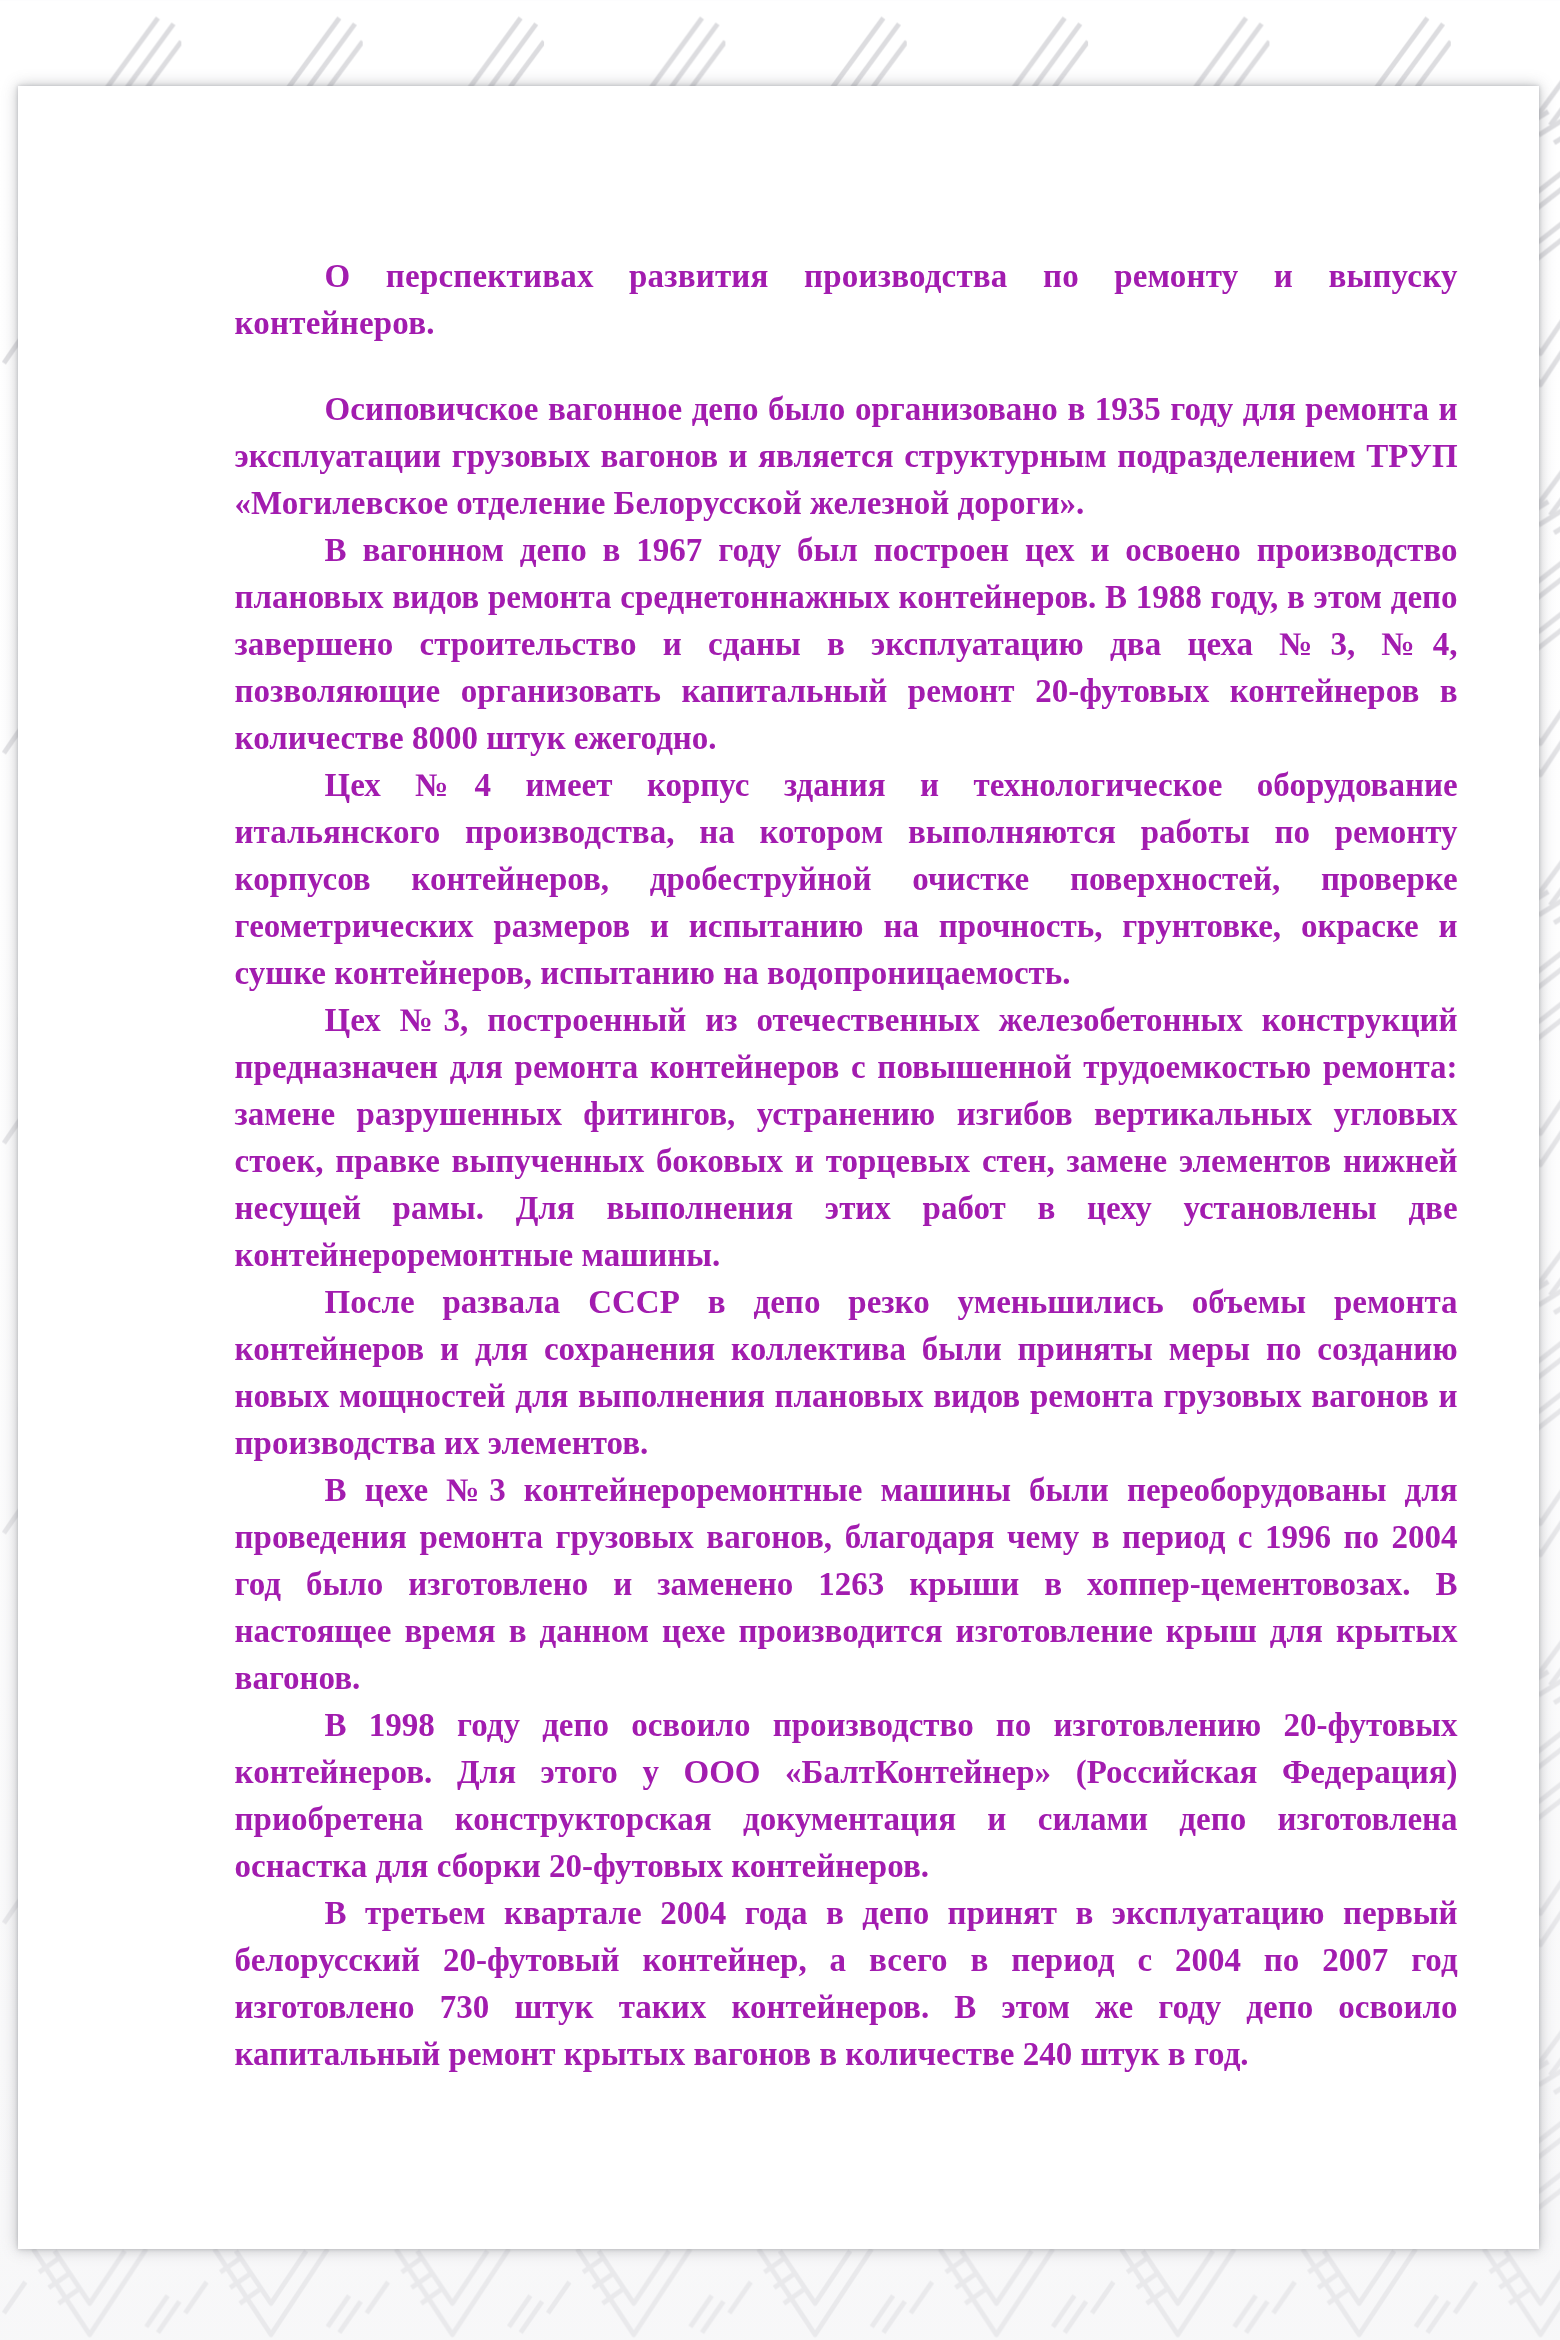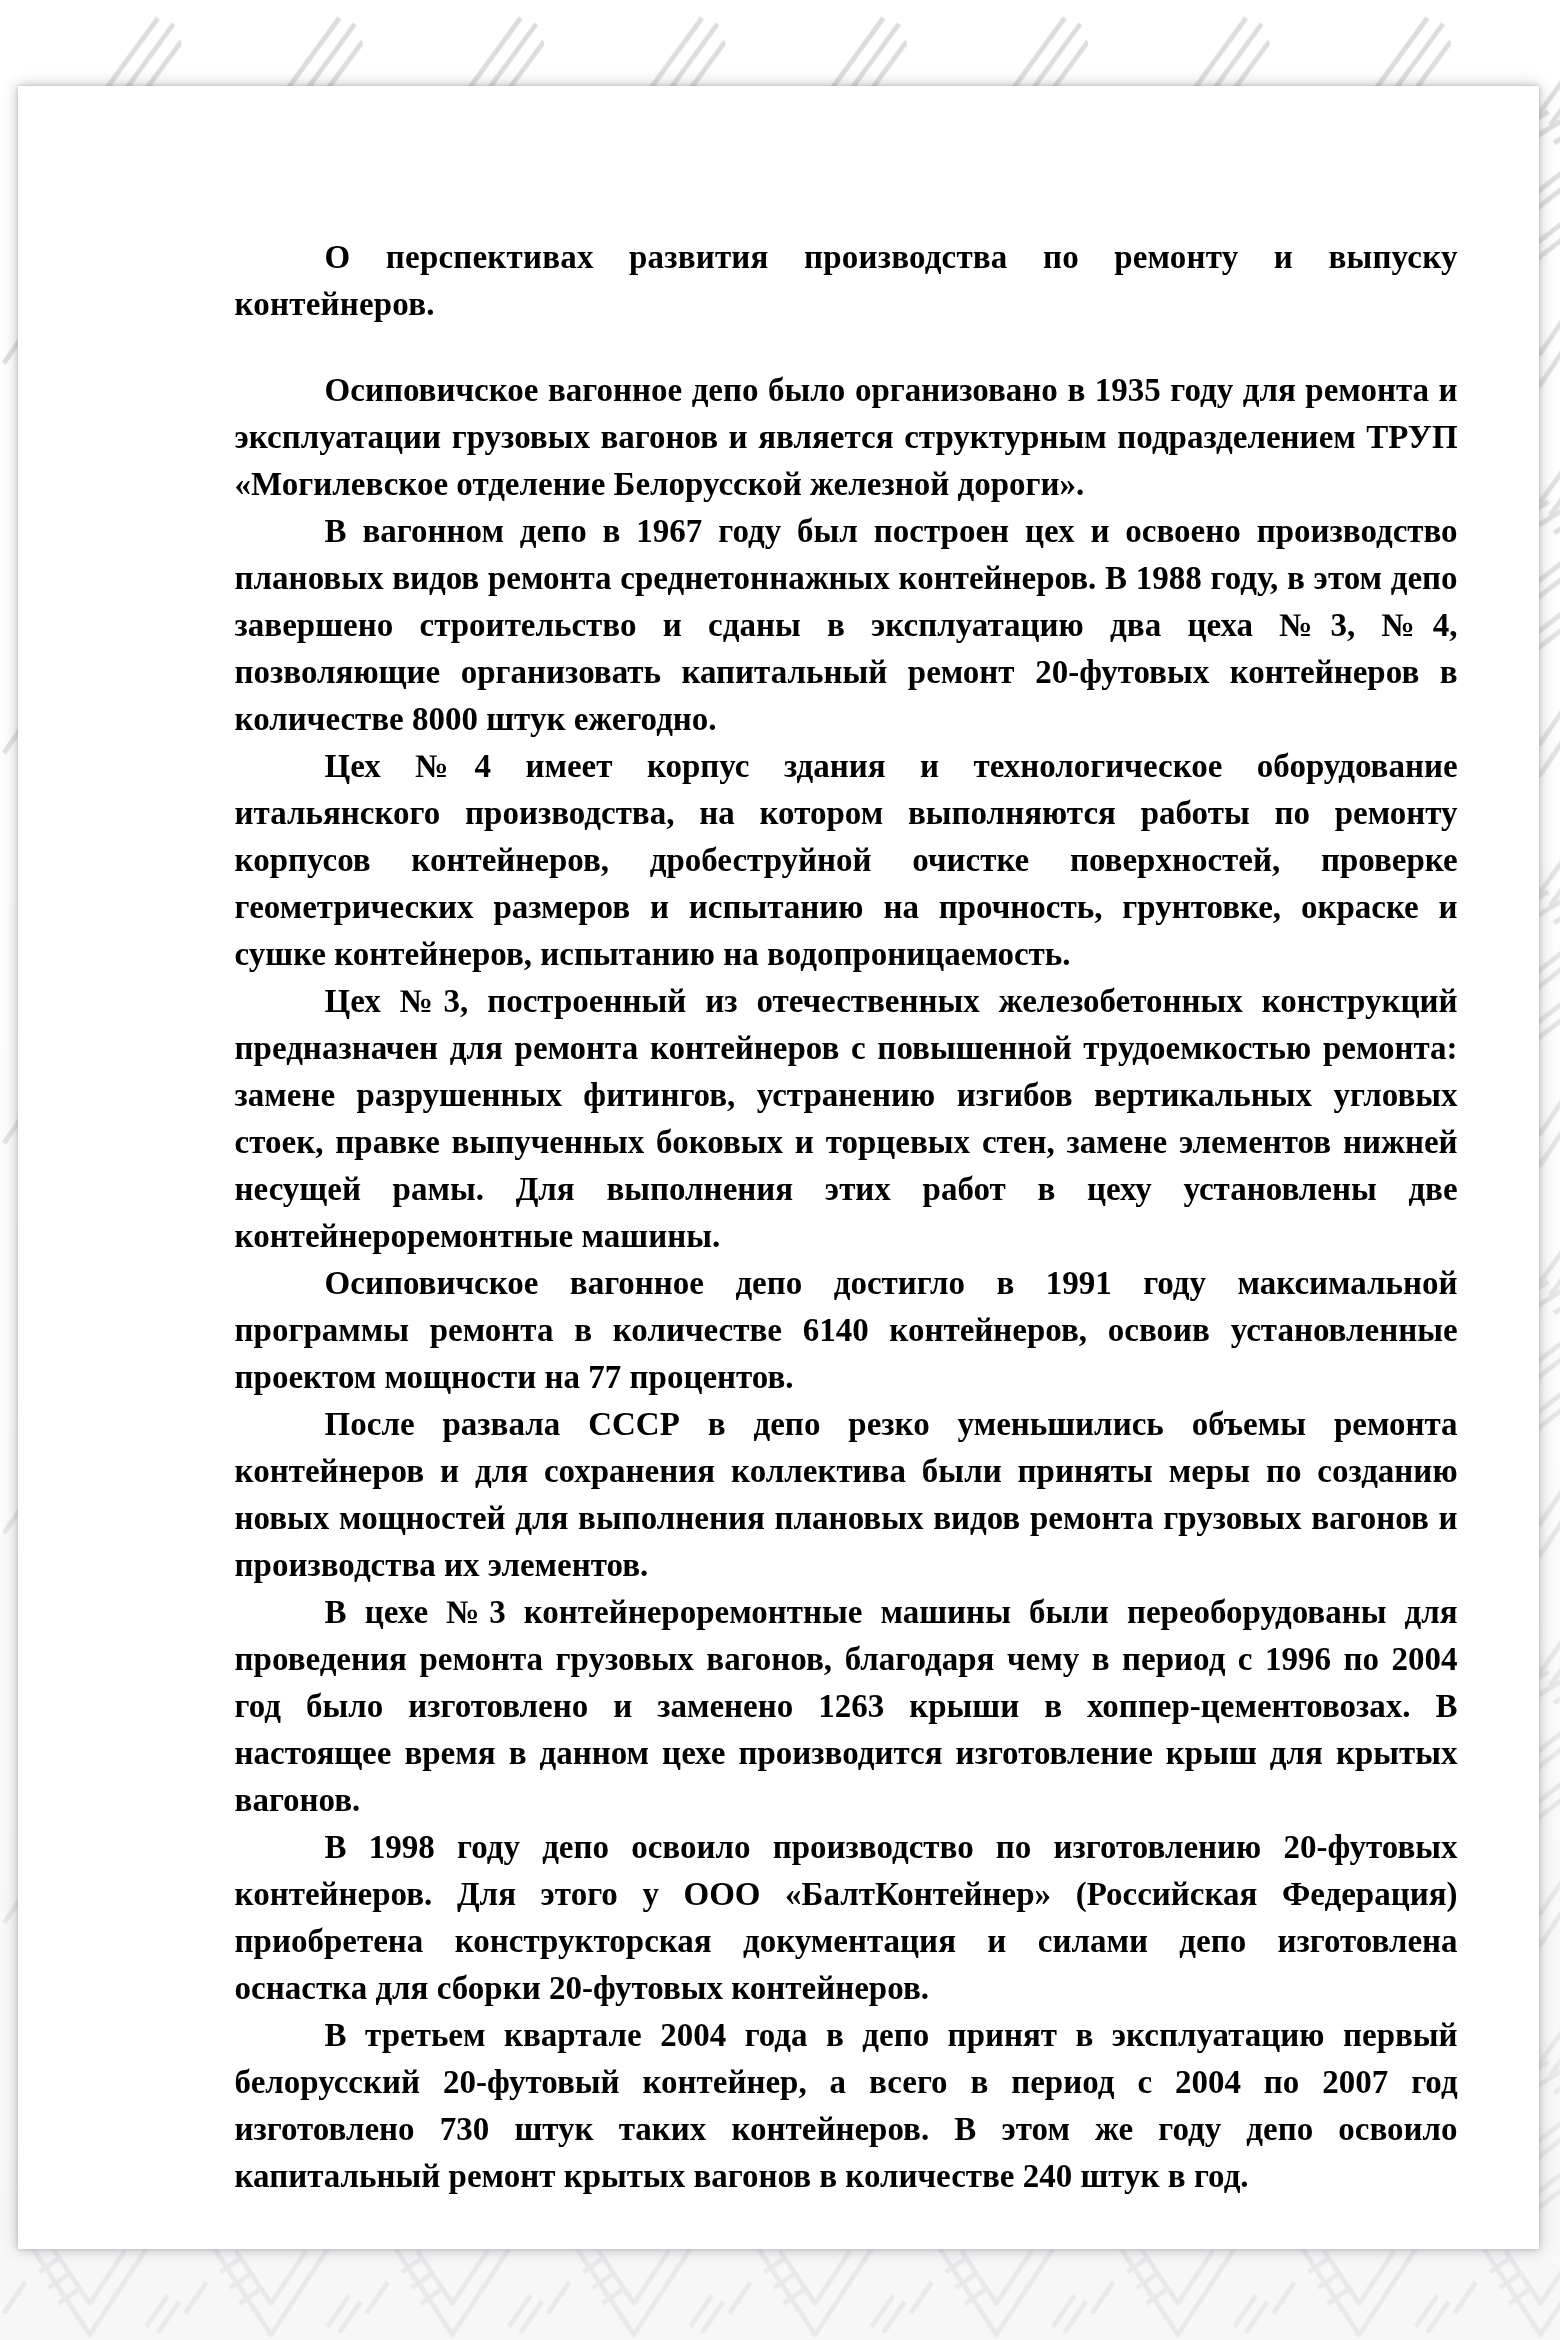--- a/index.html
+++ b/index.html
@@ -21,23 +21,23 @@
   
   #sheet{
     position:absolute;
     left:17.6px;top:86px;
     width:1521px;height:2163px;
     background:#ffffff;
     box-shadow:0 0 13.7px rgba(110,112,120,.45), 0 0 3.9px rgba(110,112,120,.35);
   }
   #content{
     position:absolute;
-    left:217px;top:148px;
+    left:217px;top:167px;
     width:1223px;
-    color:#000000;
+    color:#a21caf;
   }
   #doc-title{
     margin:0 0 39px 0;
     font-size:33px;
     line-height:47px;
     font-weight:bold;
     text-align:justify;
     text-indent:90px;
     letter-spacing:0.2px;
   }
@@ -97,21 +97,20 @@
 
   <div id="sheet">
     <div id="content">
 
       <h1 id="doc-title">О перспективах развития производства по ремонту и выпуску контейнеров.</h1>
 
       <p class="para">Осиповичское вагонное депо было организовано в 1935 году для ремонта и эксплуатации грузовых вагонов и является структурным подразделением ТРУП «Могилевское отделение Белорусской железной дороги».</p>
       <p class="para">В вагонном депо в 1967 году был построен цех и освоено производство плановых видов ремонта среднетоннажных контейнеров. В 1988 году, в этом депо завершено строительство и сданы в эксплуатацию два цеха №3, №4, позволяющие организовать капитальный ремонт 20-футовых контейнеров в количестве 8000 штук ежегодно.</p>
       <p class="para">Цех №4 имеет корпус здания и технологическое оборудование итальянского производства, на котором выполняются работы по ремонту корпусов контейнеров, дробеструйной очистке поверхностей, проверке геометрических размеров и испытанию на прочность, грунтовке, окраске и сушке контейнеров, испытанию на водопроницаемость.</p>
       <p class="para">Цех №3, построенный из отечественных железобетонных конструкций предназначен для ремонта контейнеров с повышенной трудоемкостью ремонта: замене разрушенных фитингов, устранению изгибов вертикальных угловых стоек, правке выпученных боковых и торцевых стен, замене элементов нижней несущей рамы. Для выполнения этих работ в цеху установлены две контейнероремонтные машины.</p>
-      <p class="para">Осиповичское вагонное депо достигло в 1991 году максимальной программы ремонта в количестве 6140 контейнеров, освоив установленные проектом мощности на 77 процентов.</p>
       <p class="para">После развала СССР в депо резко уменьшились объемы ремонта контейнеров и для сохранения коллектива были приняты меры по созданию новых мощностей для выполнения плановых видов ремонта грузовых вагонов и производства их элементов.</p>
       <p class="para">В цехе №3 контейнероремонтные машины были переоборудованы для проведения ремонта грузовых вагонов, благодаря чему в период с 1996 по 2004 год было изготовлено и заменено 1263 крыши в хоппер-цементовозах. В настоящее время в данном цехе производится изготовление крыш для крытых вагонов.</p>
       <p class="para">В 1998 году депо освоило производство по изготовлению 20-футовых контейнеров. Для этого у ООО «БалтКонтейнер» (Российская Федерация) приобретена конструкторская документация и силами депо изготовлена оснастка для сборки 20-футовых контейнеров.</p>
       <p class="para">В третьем квартале 2004 года в депо принят в эксплуатацию первый белорусский  20-футовый контейнер, а всего в период с 2004 по 2007 год изготовлено 730 штук таких контейнеров. В этом же году депо освоило капитальный ремонт крытых вагонов в количестве 240 штук в год.</p>
 
     </div>
   </div>
 </div>
 
 

